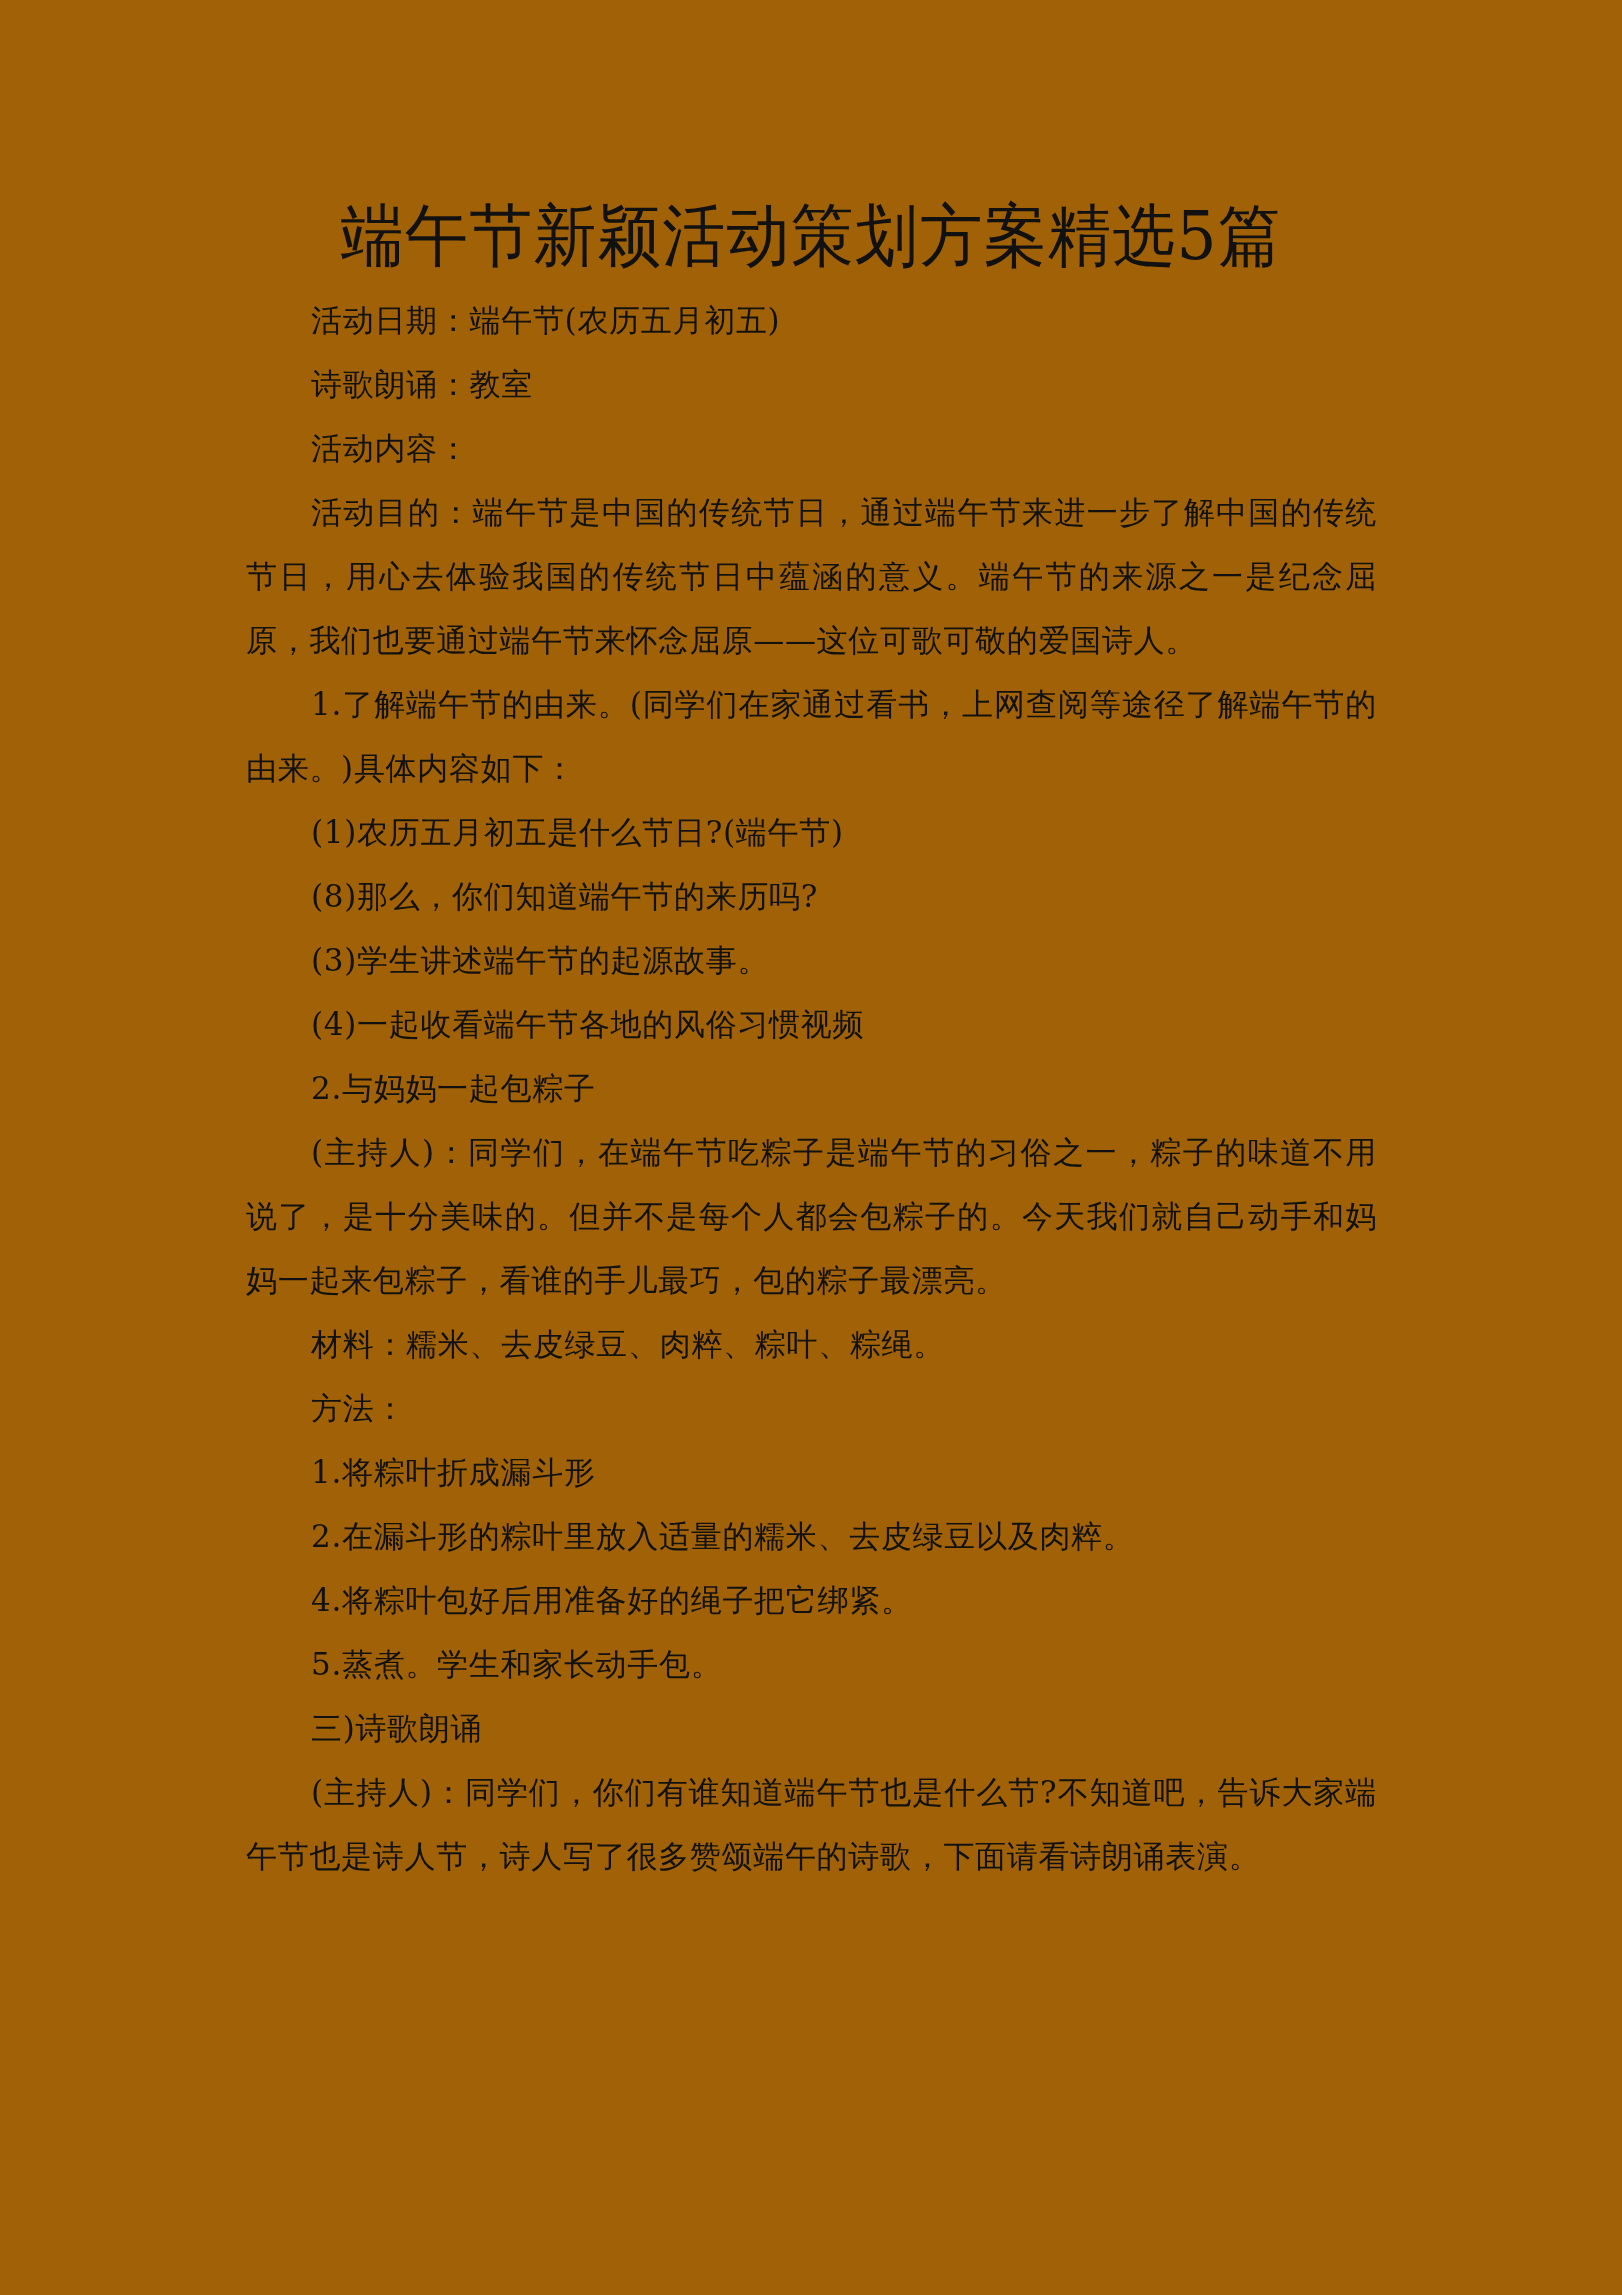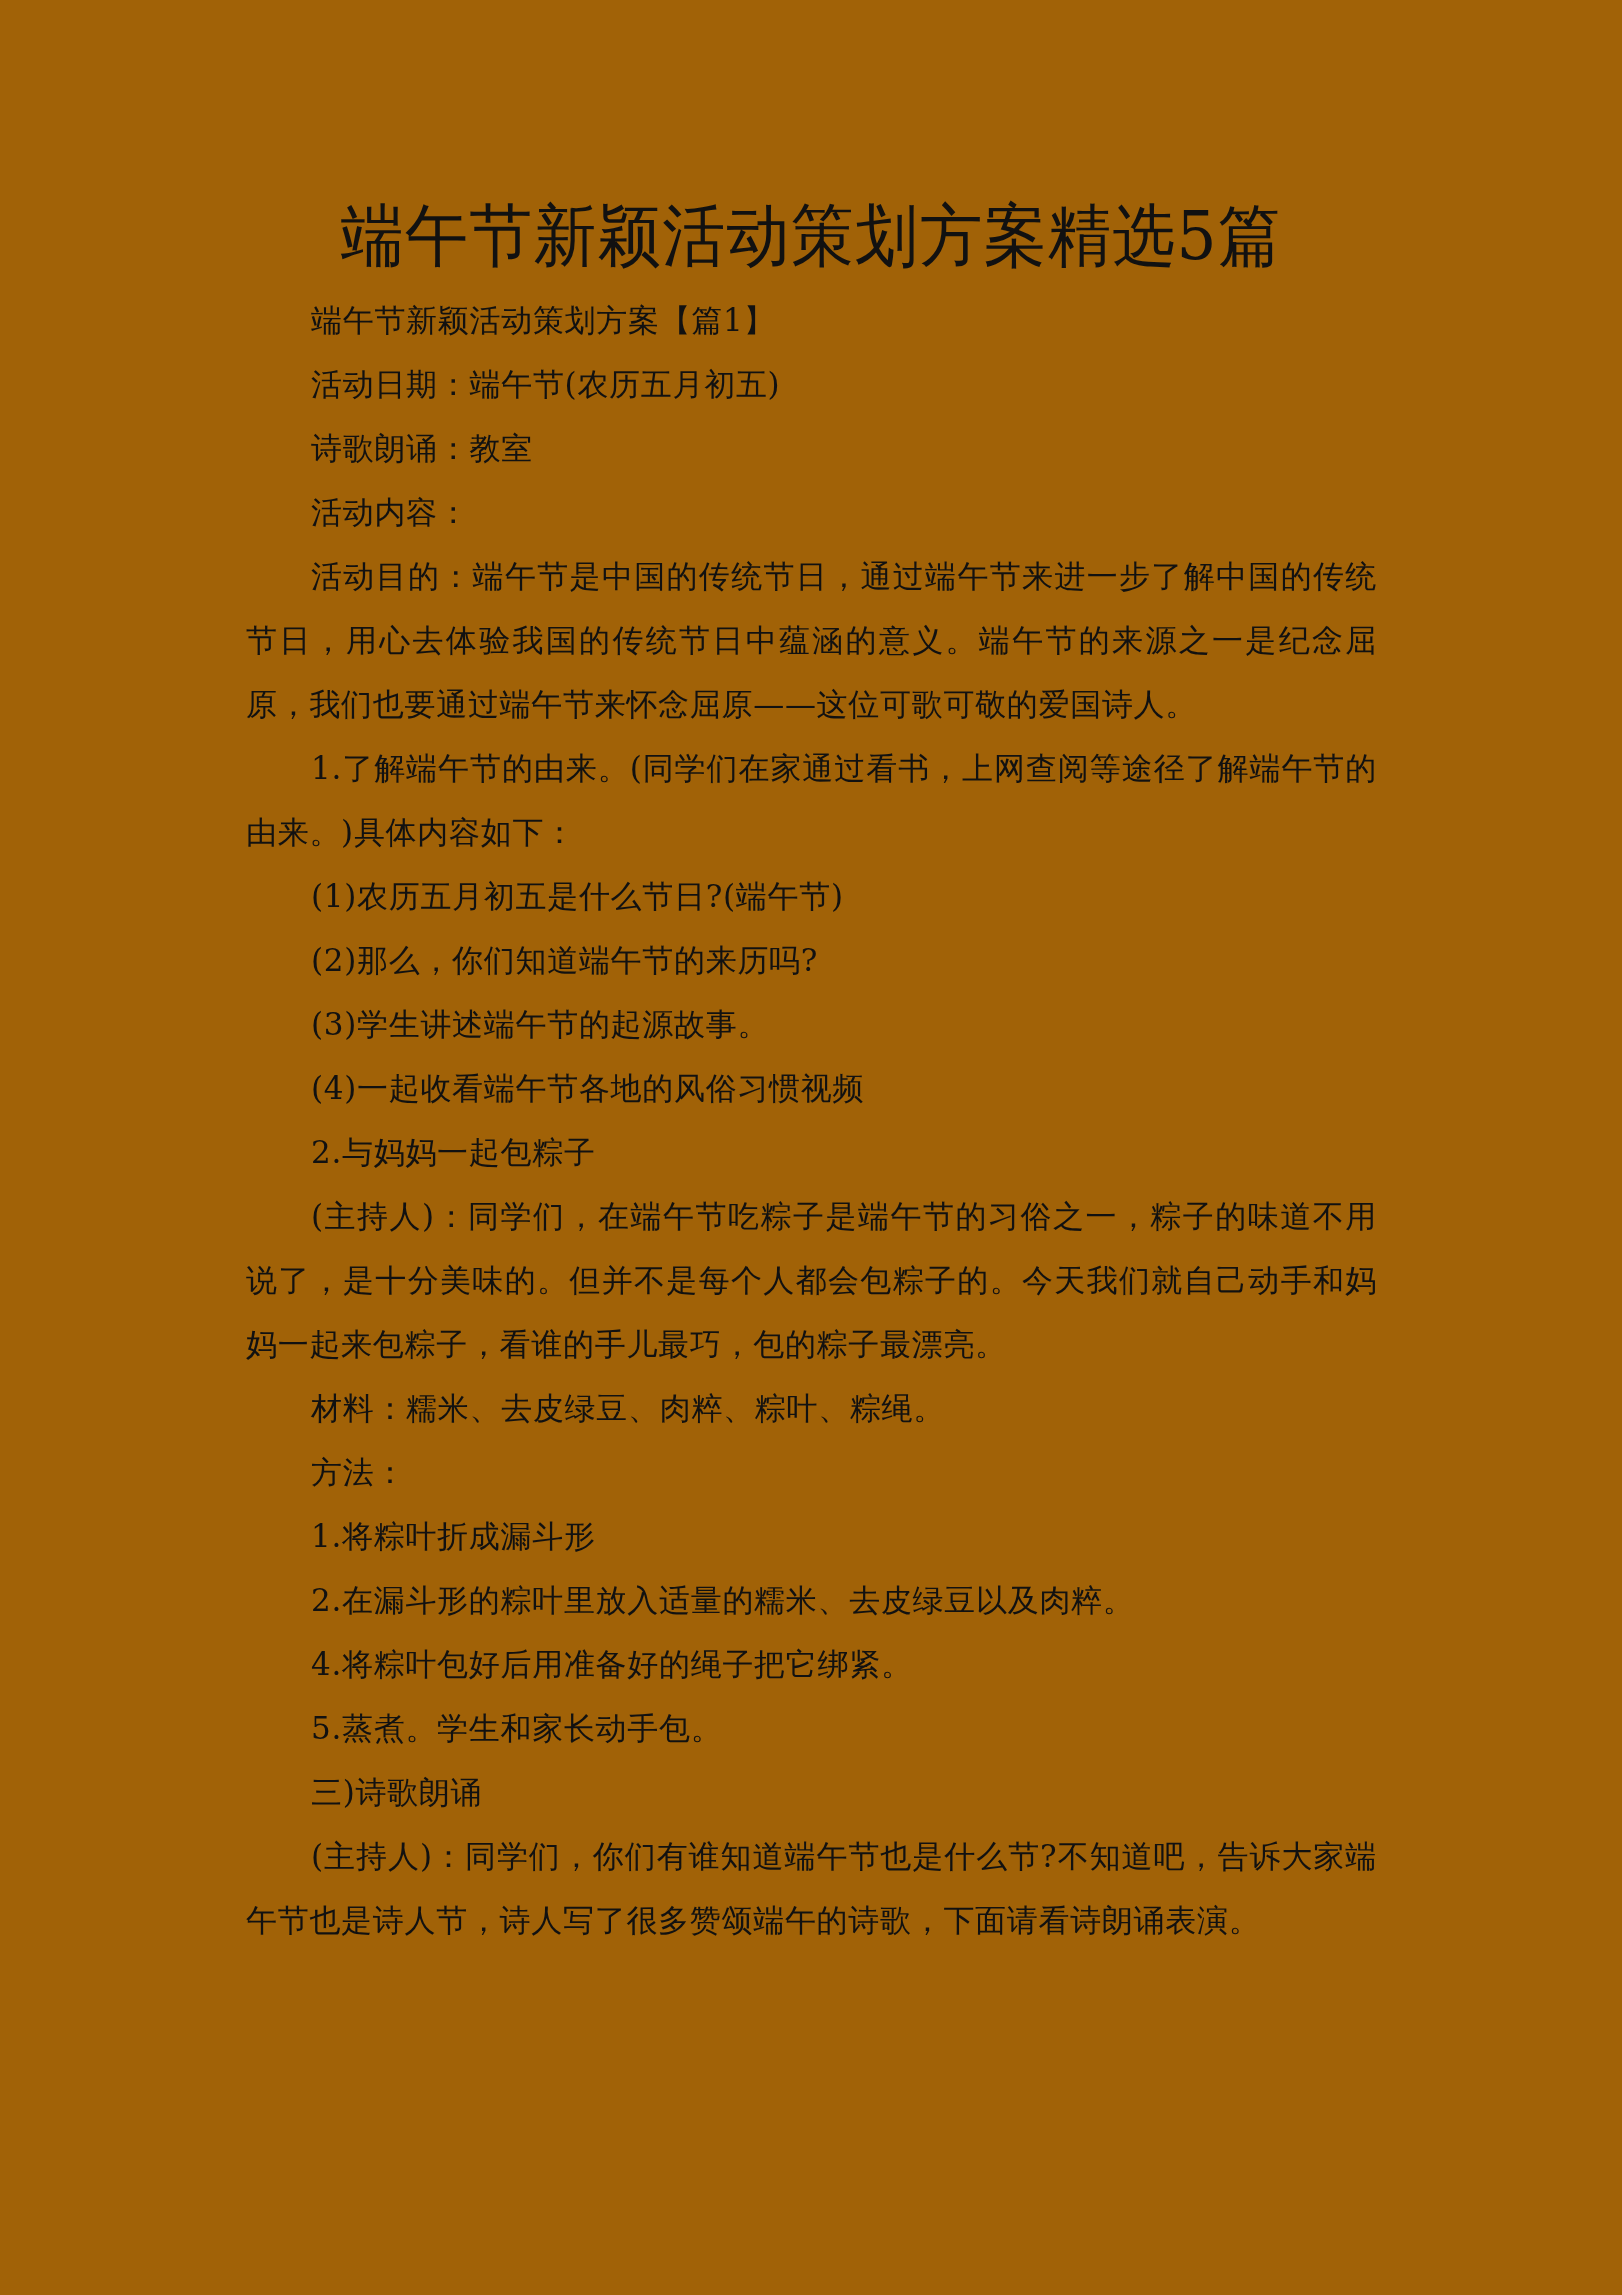--- a/index.html
+++ b/index.html
@@ -53,28 +53,27 @@
     word-break: break-all;
   }
 </style>
 </head>
 <body>
 
 <div class="page">
   <h1 class="title">端午节新颖活动策划方案精选5篇</h1>
 
   <div class="body">
-    <p class="para">端午节新颖活动策划方案【篇1】</p>
     <p class="para">活动日期：端午节(农历五月初五)</p>
     <p class="para">诗歌朗诵：教室</p>
     <p class="para">活动内容：</p>
     <p class="para">活动目的：端午节是中国的传统节日，通过端午节来进一步了解中国的传统节日，用心去体验我国的传统节日中蕴涵的意义。端午节的来源之一是纪念屈原，我们也要通过端午节来怀念屈原——这位可歌可敬的爱国诗人。</p>
     <p class="para">1.了解端午节的由来。(同学们在家通过看书，上网查阅等途径了解端午节的由来。)具体内容如下：</p>
     <p class="para">(1)农历五月初五是什么节日?(端午节)</p>
-    <p class="para">(2)那么，你们知道端午节的来历吗?</p>
+    <p class="para">(8)那么，你们知道端午节的来历吗?</p>
     <p class="para">(3)学生讲述端午节的起源故事。</p>
     <p class="para">(4)一起收看端午节各地的风俗习惯视频</p>
     <p class="para">2.与妈妈一起包粽子</p>
     <p class="para">(主持人)：同学们，在端午节吃粽子是端午节的习俗之一，粽子的味道不用说了，是十分美味的。但并不是每个人都会包粽子的。今天我们就自己动手和妈妈一起来包粽子，看谁的手儿最巧，包的粽子最漂亮。</p>
     <p class="para">材料：糯米、去皮绿豆、肉粹、粽叶、粽绳。</p>
     <p class="para">方法：</p>
     <p class="para">1.将粽叶折成漏斗形</p>
     <p class="para">2.在漏斗形的粽叶里放入适量的糯米、去皮绿豆以及肉粹。</p>
     <p class="para">4.将粽叶包好后用准备好的绳子把它绑紧。</p>
     <p class="para">5.蒸煮。学生和家长动手包。</p>

